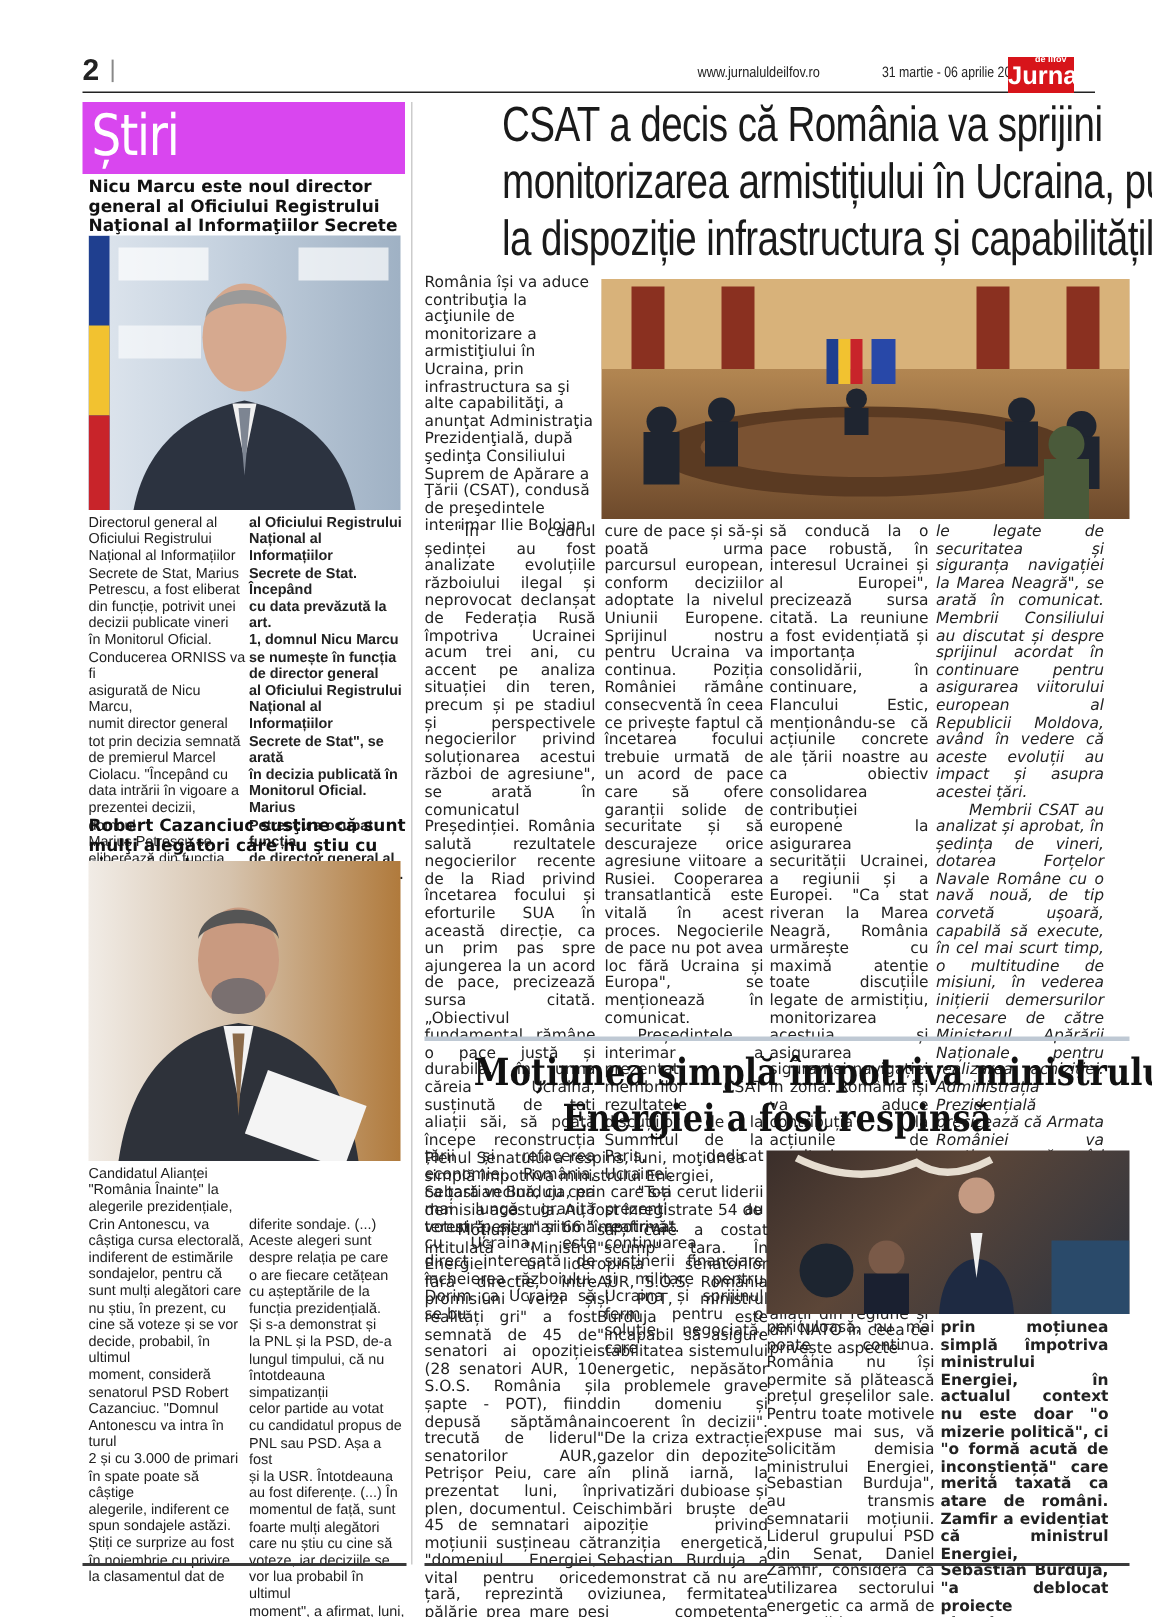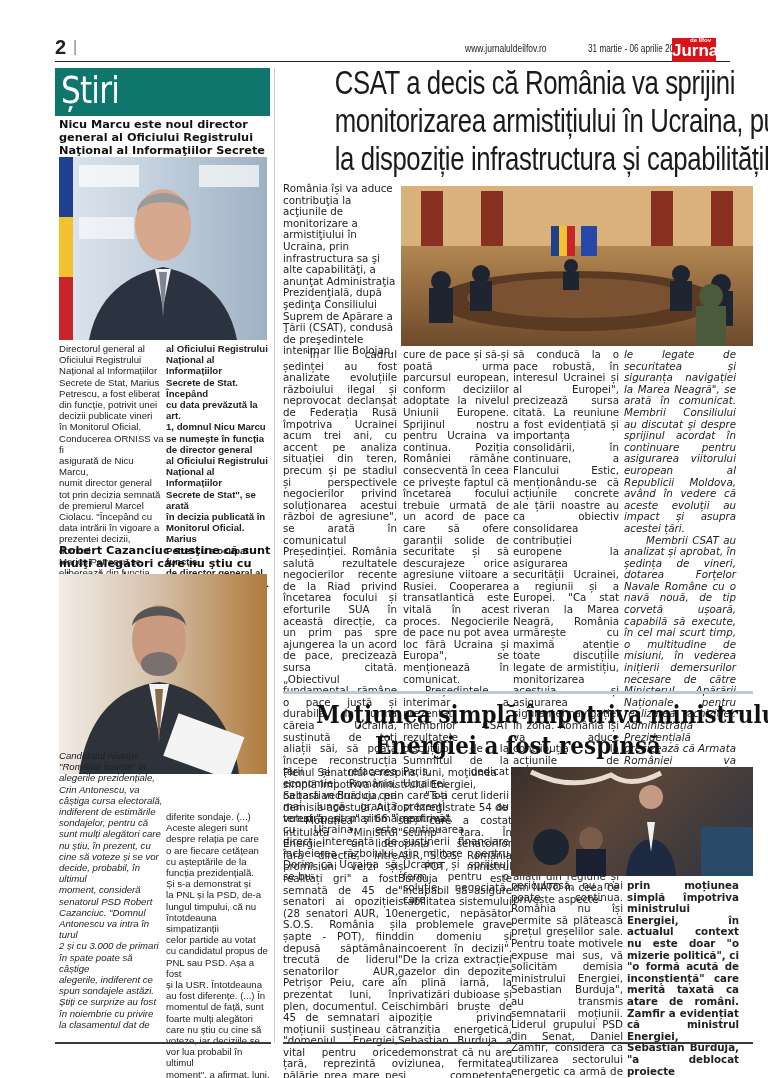--- a/index.html
+++ b/index.html
@@ -10,21 +10,21 @@
   .hdr { position: absolute; left: 55px; top: 36px; width: 675px; height: 26px; border-bottom: 1px solid #222; }
   .pg-num { position: absolute; left: 0; top: 0; font: bold 20px "Liberation Sans", sans-serif; color: #222; }
   .pg-sep { position: absolute; left: 18px; top: 2px; font: 16px "Liberation Sans", sans-serif; color: #888; }
   .section { position: absolute; left: 31px; top: 1px; font: bold 17px "Liberation Sans", sans-serif; color: #6d28d9; letter-spacing: 0.5px; margin-top: 36px; }
   .site { position: absolute; left: 410px; top: 7px; font: 10px "Liberation Sans Narrow", "Liberation Sans", sans-serif; color: #222; transform: scaleX(0.85); transform-origin: left; }
   .date { position: absolute; left: 533px; top: 7px; font: 10px "Liberation Sans", sans-serif; color: #222; transform: scaleX(0.82); transform-origin: left; white-space: nowrap; }
   .logo { position: absolute; left: 672px; top: 38px; width: 44px; height: 24px; background: #d7141a; color: #fff; font: bold 17px "Liberation Sans", sans-serif; text-align: center; line-height: 26px; transform-origin: center; }
   .logo-small { position: absolute; left: 690px; top: 37px; font: bold 6px "Liberation Sans", sans-serif; color: #fff; }
 
   
-  .stiri-box { position: absolute; left: 55px; top: 68px; width: 215px; height: 48px; background: #0f766e; }
+  .stiri-box { position: absolute; left: 55px; top: 68px; width: 215px; height: 48px; background: #d946ef; }
   .stiri-title { position: absolute; left: 6px; top: 0; font: 38px "DejaVu Sans", sans-serif; color: #fff; transform: scaleX(0.82); transform-origin: left; letter-spacing: -1px; }
   .side-head { position: absolute; left: 59px; width: 212px; font: bold 11.3px "DejaVu Sans", sans-serif; line-height: 13px; color: #111; }
   .photo { position: absolute; overflow: hidden; }
   .small-col { position: absolute; width: 105px; font: 9.6px "Liberation Sans", sans-serif; line-height: 11.2px; color: #222; white-space: pre-line; }
 
   .sep { position: absolute; background: #3a3a3a; height: 2px; }
   .vsep { position: absolute; width: 1px; background: #ccc; }
 
   
   .main-title { position: absolute; left: 283px; top: 64px; width: 470px; text-align: center; font: 33px "Liberation Sans Narrow", "Liberation Sans", sans-serif; line-height: 38px; color: #1a1a1a; transform: scaleX(0.78); transform-origin: center top; letter-spacing: -0.5px; white-space: nowrap; }
@@ -116,21 +116,21 @@
     <path d="M20 200 C30 130 70 112 100 108 C130 112 170 130 180 200 Z" fill="#2e323a"></path>
     <path d="M90 110 L100 160 L110 110 Z" fill="#f3f3f3"></path>
     <path d="M96 115 L100 170 L104 115 Z" fill="#8a6a4a"></path>
     <ellipse cx="100" cy="66" rx="27" ry="35" fill="#c99a80"></ellipse>
     <path d="M73 52 C76 26 124 26 127 52 C122 38 80 38 73 52 Z" fill="#555"></path>
     <ellipse cx="100" cy="90" rx="18" ry="12" fill="#7a7070"></ellipse>
     <rect x="110" y="150" width="70" height="45" fill="#f4f4f4" transform="rotate(20 145 172)"></rect>
   </svg>
 </div>
 
-<div class="small-col" style="left:59px; top:750px;font-style:italic;">Candidatul Alianței
+<div class="small-col" style="left:59px; top:777px;">Candidatul Alianței
 "România Înainte" la
 alegerile prezidențiale,
 Crin Antonescu, va
 câștiga cursa electorală,
 indiferent de estimările
 sondajelor, pentru că
 sunt mulți alegători care
 nu știu, în prezent, cu
 cine să voteze și se vor
 decide, probabil, în ultimul

